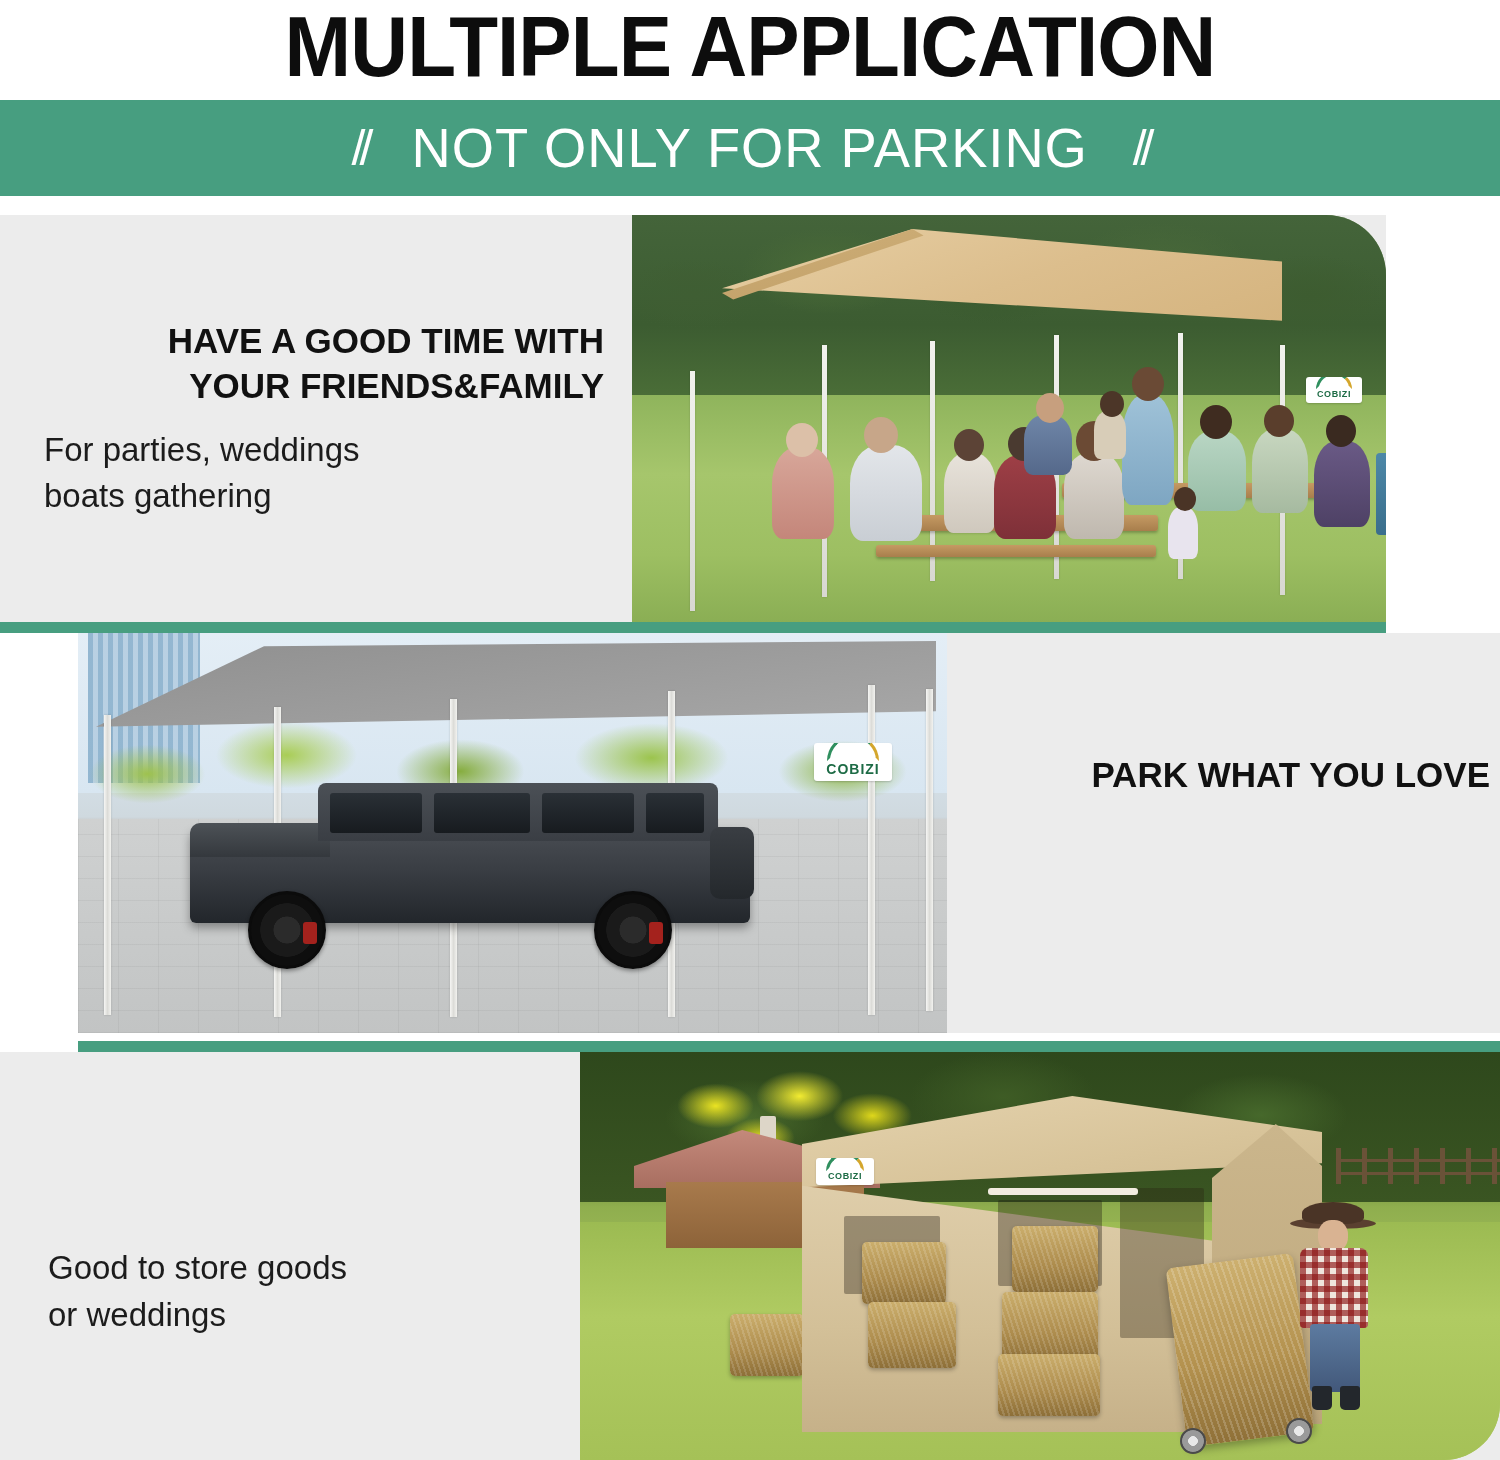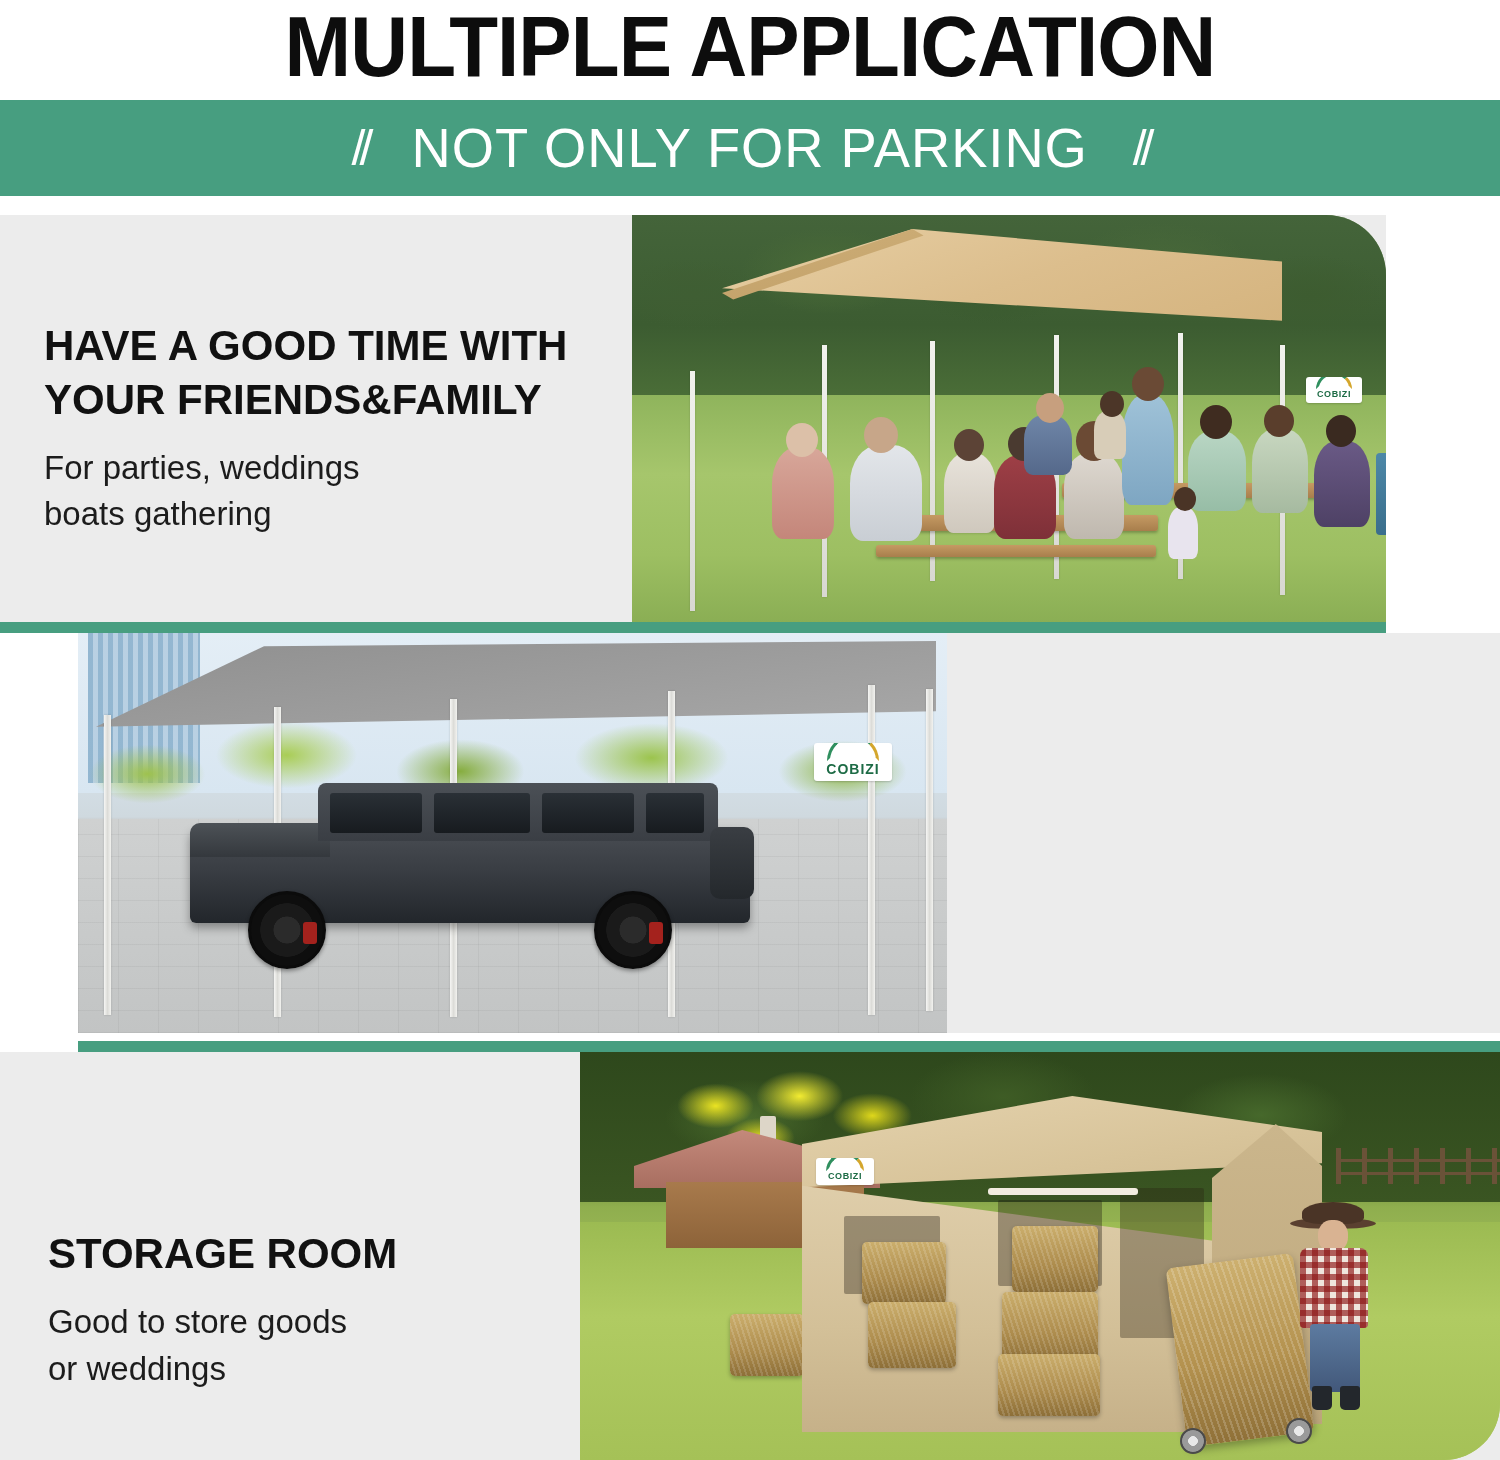--- a/index.html
+++ b/index.html
@@ -33,22 +33,22 @@
     white-space:nowrap; transform:scaleX(0.97); line-height:1;
   }
 
   
   #panel-one{ position:absolute; left:0; top:215px; width:1386px; height:408px; }
   #panel-one-bg{ position:absolute; inset:0; background:#ececec; }
   #panel-one-text{ position:absolute; left:44px; top:104px; width:560px; }
   #panel-two-text{ position:absolute; left:1020px; top:120px; width:470px; }
   #panel-three-text{ position:absolute; left:48px; top:175px; width:520px; }
   .p-head{
-    font-size:42px; font-weight:700; line-height:1.28; letter-spacing:0px;
-    color:#111111; white-space:pre-line;
+    font-size:35px; font-weight:700; line-height:1.28; letter-spacing:0px;
+    color:#111111; white-space:pre-line;text-align:right;
   }
   .p-sub{
     font-size:33px; font-weight:400; line-height:1.42; margin-top:18px;
     color:#1c1c1c; white-space:pre-line;
   }
 
   
   .photo{ position:absolute; overflow:hidden; }
   #photo-family{
     left:632px; top:0px; width:754px; height:408px;
@@ -358,30 +358,30 @@
       <div class="s-wheel" style="left:58px;">
         <div class="s-caliper" style="left:52px;top:28px;"></div>
       </div>
       <div class="s-wheel" style="left:404px;">
         <div class="s-caliper" style="left:52px;top:28px;"></div>
       </div>
     </div>
   </div>
 
   <div id="panel-two-text">
+    <div class="p-head">PARK WHAT YOU LOVE</div>
   </div>
 </div>
 
 <div class="divider" id="divider-two"></div>
 
 <div id="panel-three">
   <div id="panel-three-bg"></div>
 
   <div id="panel-three-text">
-    <div class="p-head">STORAGE ROOM</div>
     <div class="p-sub">Good to store goods
 or weddings</div>
   </div>
 
   <div class="photo" id="photo-hay" style="left:580px;">
     <div class="h-forest"></div>
     <div class="h-yellow"></div>
     <div class="h-grass"></div>
     <div class="h-fence"></div>
 

